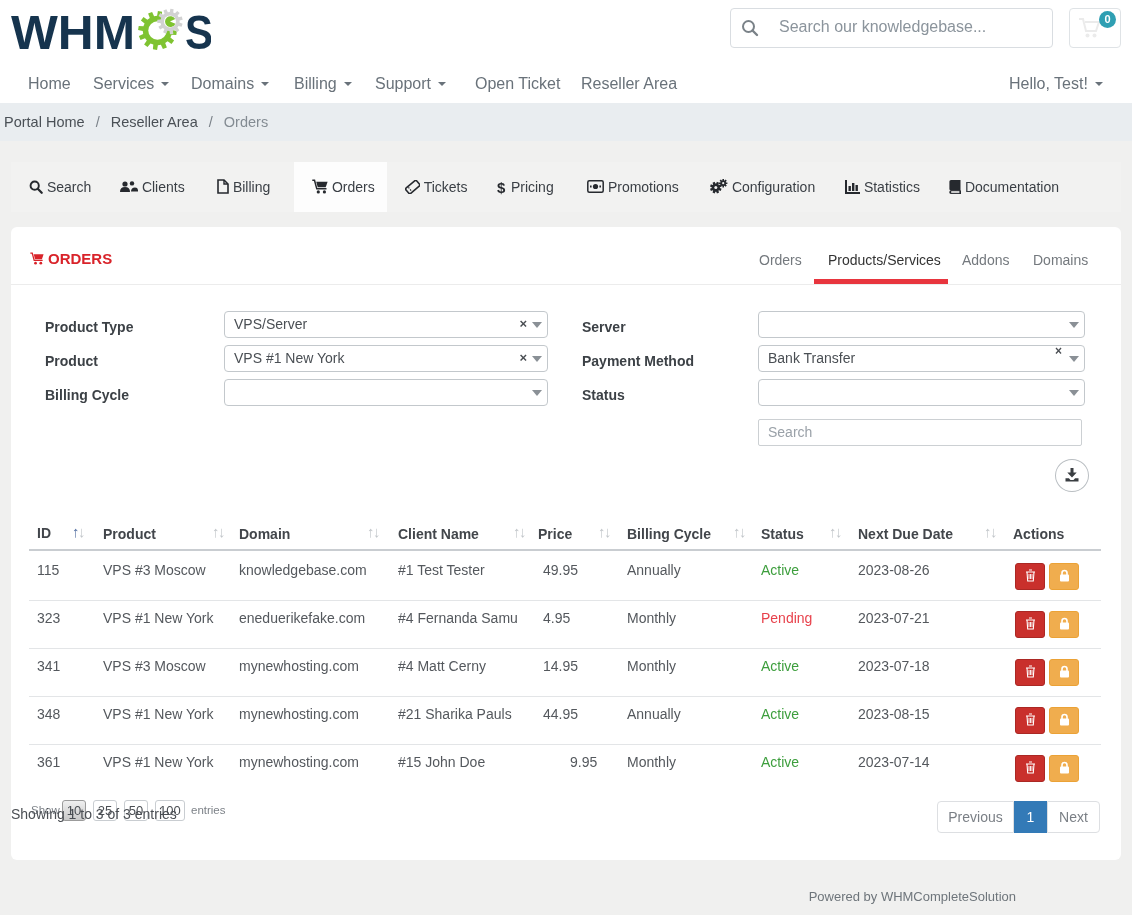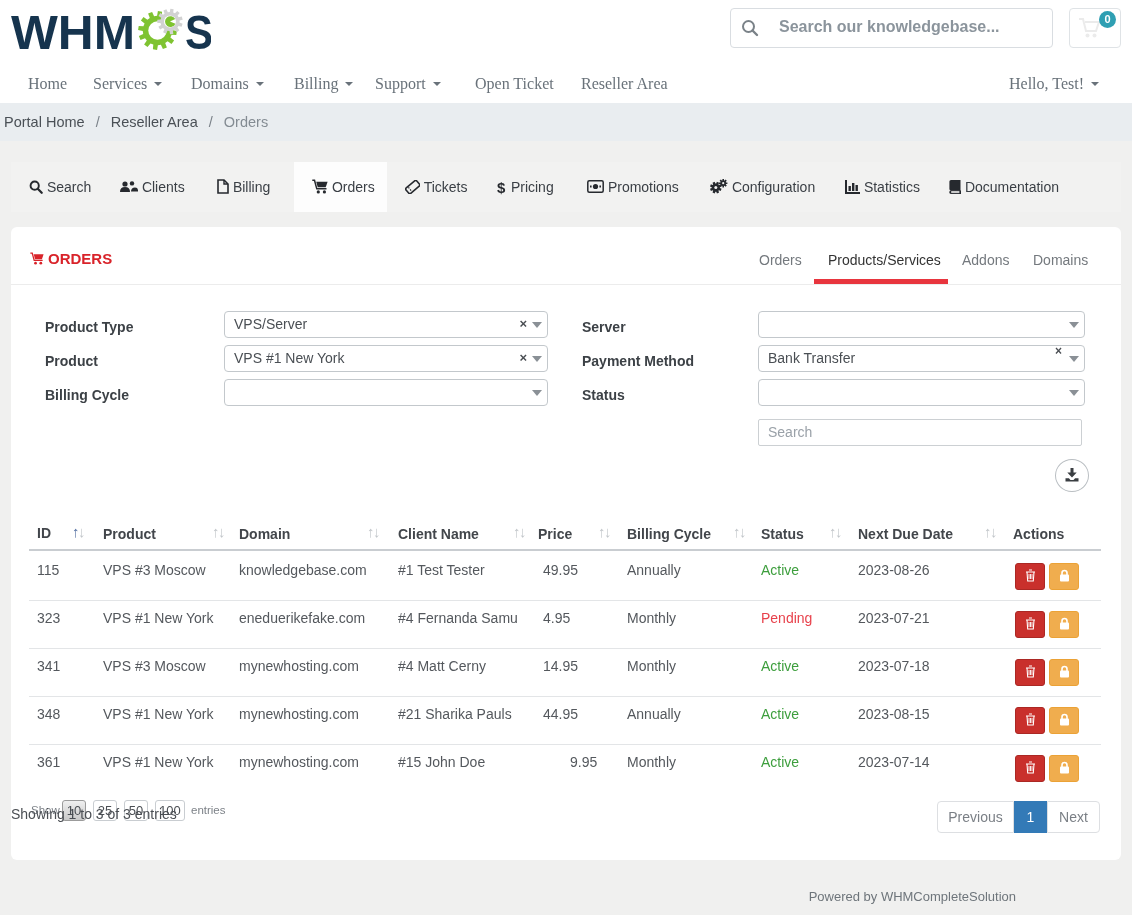--- a/index.html
+++ b/index.html
@@ -1,26 +1,26 @@
 <!DOCTYPE html>
 <html><head>
 <meta charset="utf-8">
 <style>
 * { margin:0; padding:0; box-sizing:border-box; }
 body { width:1132px; height:915px; position:relative; font-family:"Liberation Sans", sans-serif; background:#f0f0ef; overflow:hidden; }
 
 
 .header { position:absolute; left:0; top:0; width:1132px; height:103px; background:#fff; }
 .logo { position:absolute; left:11px; top:7px; width:200px; height:45px; }
-.searchbox { position:absolute; left:730px; top:8px; width:323px; height:40px; border:1px solid #d9dde1; border-radius:4px; background:#fff;font-weight:bold; }
+.searchbox { position:absolute; left:730px; top:8px; width:323px; height:40px; border:1px solid #d9dde1; border-radius:4px; background:#fff; }
 .searchbox .mag { position:absolute; left:10px; top:10px; }
 .searchbox .ph { position:absolute; left:48px; top:9px; font-size:16px; color:#8b949c; }
 .cartbtn { position:absolute; left:1069px; top:8px; width:52px; height:40px; border:1px solid #dfe3e6; border-radius:4px; background:#fff; }
 .cartbadge { position:absolute; left:1099px; top:11px; width:17px; height:17px; border-radius:50%; background:#2f9fb3; color:#fff; font-size:11px; font-weight:bold; text-align:center; line-height:17px; }
-.nav { position:absolute; left:0; top:62px; height:41px; width:1132px; font-size:16px; color:#69727a;font-family:Liberation Serif, serif; }
+.nav { position:absolute; left:0; top:62px; height:41px; width:1132px; font-size:16px; color:#69727a; }
 .nav span.item { position:absolute; top:13px; }
 .caret { display:inline-block; width:0; height:0; border-left:4px solid transparent; border-right:4px solid transparent; border-top:4px solid #69727a; vertical-align:middle; margin-left:7px; margin-top:-2px; }
 
 
 .breadcrumb { position:absolute; left:0; top:103px; width:1132px; height:38px; background:#e9edf0; font-size:14.5px; color:#4a5056; line-height:38px; padding-left:4px; }
 .breadcrumb .sep { color:#7b838a; margin:0 7px; }
 .breadcrumb .cur { color:#848c93; }
 
 
 .tabbar { position:absolute; left:11px; top:162px; width:1110px; height:50px; background:#f2f2f1; font-size:14px; color:#3a3f45; }

